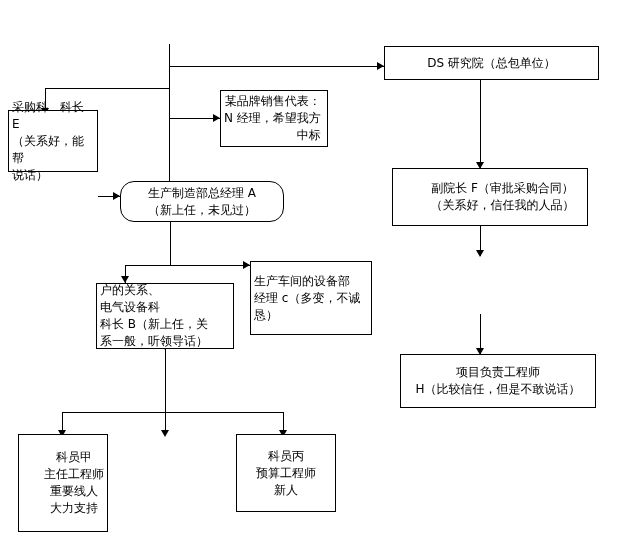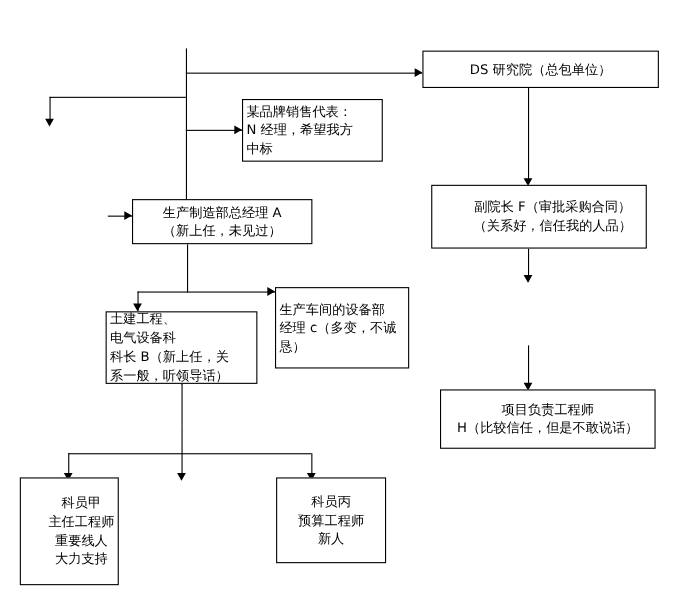--- a/index.html
+++ b/index.html
@@ -113,63 +113,68 @@
   <div class="arrow arrow-down" style="left:161px; top:430px;"></div>
 
   <div class="line vline" style="left:283px; top:412px; height:22px;"></div>
   <div class="arrow arrow-down" style="left:279px; top:430px;"></div>
 
 
   <div class="node" style="left:384px; top:46px; width:215px; height:34px;">
     <span>DS 研究院（总包单位）</span>
   </div>
 
-  <div class="node left-align" style="left:220px; top:90px; width:128px; height:57px;">
+  <div class="node left-align" style="left:220px; top:90px; width:108px; height:57px;text-align:right;">
     <span>某品牌销售代表：
 N 经理，希望我方
 中标</span>
   </div>
 
+  <div class="node left-align" style="left:8px; top:110px; width:90px; height:62px;">
+    <span>采购科　科长 E
+（关系好，能帮
+说话）</span>
+  </div>
 
-  <div class="node" style="left:120px; top:181px; width:164px; height:41px;">
+  <div class="node" style="left:120px; top:181px; width:164px; height:41px;border-radius:14px;">
     <span>生产制造部总经理 A
 （新上任，未见过）</span>
   </div>
 
   <div class="node" style="left:392px; top:168px; width:196px; height:58px;padding-left:28px;">
     <span>副院长 F（审批采购合同）
 （关系好，信任我的人品）</span>
   </div>
 
   <div class="node left-align" style="left:250px; top:261px; width:122px; height:74px;">
     <span>生产车间的设备部
 经理 c（多变，不诚
 恳）</span>
   </div>
 
   <div class="node left-align" style="left:96px; top:283px; width:138px; height:66px;">
-    <span>土建工程、
+    <span>户的关系、
 电气设备科
 科长 B（新上任，关
 系一般，听领导话）</span>
   </div>
 
 
   <div class="node" style="left:400px; top:354px; width:196px; height:54px;">
     <span>项目负责工程师
 H（比较信任，但是不敢说话）</span>
   </div>
 
   <div class="node" style="left:18px; top:434px; width:90px; height:98px;padding-left:25px;">
     <span>科员甲
 主任工程师
 重要线人
 大力支持</span>
   </div>
 
 
-  <div class="node" style="left:251px; top:434px; width:100px; height:78px;">
+  <div class="node" style="left:236px; top:434px; width:100px; height:78px;">
     <span>科员丙
 预算工程师
 新人</span>
   </div>
 
 </div>
 
 </body></html>

